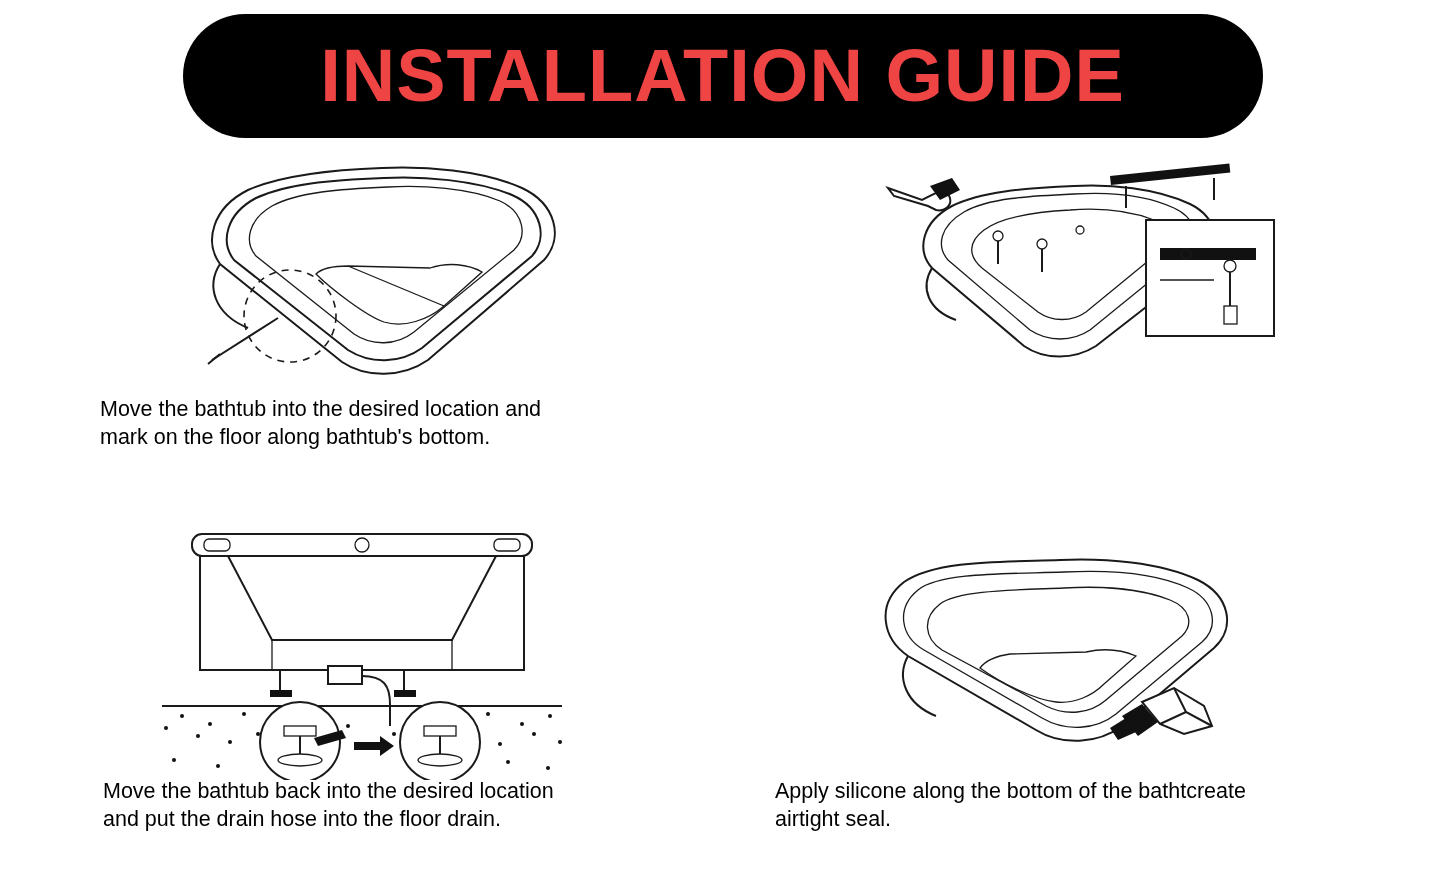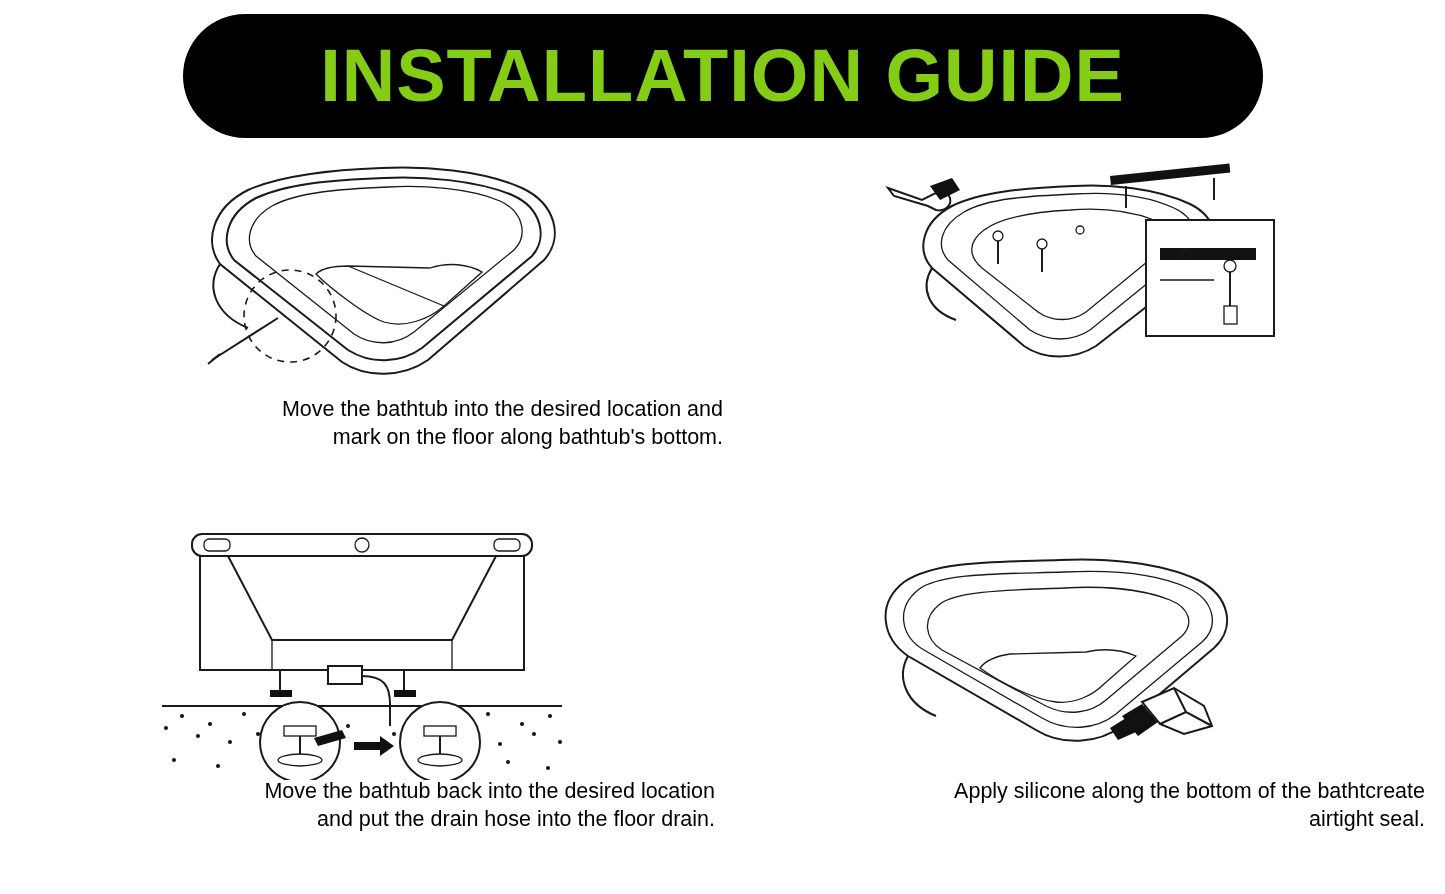--- a/index.html
+++ b/index.html
@@ -19,21 +19,21 @@
   
   .header-wrap {
     width: 100%;
     display: flex;
     justify-content: center;
     padding-top: 14px;
     box-sizing: border-box;
   }
   .header-pill {
     background: #000000;
-    color: #84cc16;
+    color: #ef4444;
     border-radius: 62px;
     width: 1080px;
     height: 124px;
     display: flex;
     align-items: center;
     justify-content: center;
   }
   .header-title {
     font-size: 74px;
     font-weight: bold;
@@ -42,42 +42,41 @@
     white-space: nowrap;
   }
 
   
   .steps {
     display: grid;
     grid-template-columns: 723px 722px;
     grid-template-rows: 382px 370px;
     width: 1191px;
     box-sizing: border-box;
-    text-align: right;
   }
   .step {
     position: relative;
     box-sizing: border-box;
   }
   .figure {
     width: 100%;
     display: flex;
     justify-content: center;
     align-items: flex-start;
   }
   .caption {
     font-size: 21.5px;
     line-height: 1.28;
     white-space: pre-line;
   }
 
   
   .cap-1 { padding: 8px 0 0 100px; }
   .cap-2 { padding: 8px 0 0 765px; position: absolute; top: 246px; left: 0; width: 640px; }
-  .cap-3 { position: absolute; top: 258px; left: 0; padding-left: 95px; width: 620px; }
+  .cap-3 { position: absolute; top: 258px; left: 8px; padding-left: 95px; width: 620px; }
   .cap-4 { position: absolute; top: 258px; left: 12px; padding-left: 40px; width: 650px; }
 
   svg { display: block; }
   .ln { fill: none; stroke: #1a1a1a; stroke-width: 2; }
   .ln-t { fill: none; stroke: #1a1a1a; stroke-width: 1.3; }
   .fill-w { fill: #ffffff; stroke: #1a1a1a; stroke-width: 2; }
   .fill-wt { fill: #ffffff; stroke: #1a1a1a; stroke-width: 1.3; }
   .blk { fill: #111111; stroke: none; }
   .dash { fill: none; stroke: #1a1a1a; stroke-width: 1.6; stroke-dasharray: 7 6; }
 </style>

